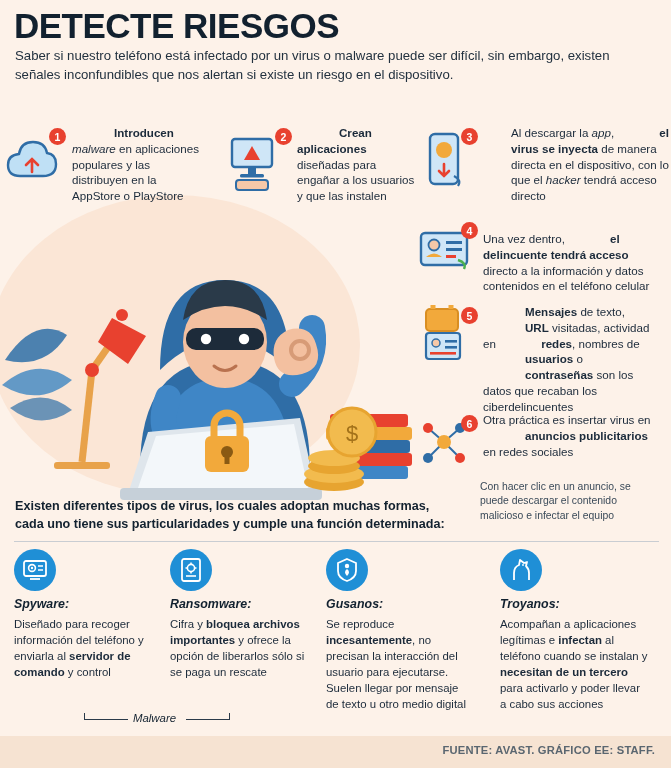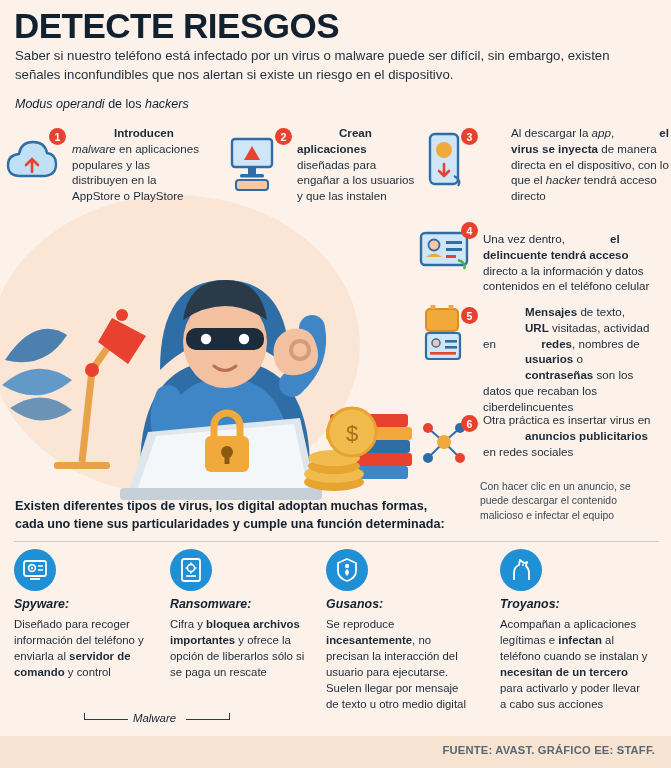--- a/index.html
+++ b/index.html
@@ -94,23 +94,20 @@
   .illus { position:absolute; left:0px; top:170px; width:460px; height:330px; }
   svg { display:block; }
 </style>
 </head>
 <body>
 
 <div class="page">
 
   <div class="title">DETECTE RIESGOS</div>
   <div class="subtitle">Saber si nuestro teléfono está infectado por un virus o malware puede ser difícil, sin embargo, existen señales inconfundibles que nos alertan si existe un riesgo en el dispositivo.</div>
-  <div class="modus">
-    <span>Modus operandi <span style="font-style:normal">de los</span> <i>hackers</i></span>
-  </div>
 
   <div class="illus">
     <svg width="460" height="330" viewBox="0 0 460 330">
 
       <ellipse cx="175" cy="175" rx="185" ry="150" fill="#fbe6d6"></ellipse>
 
       <g>
         <path d="M5 190 q30 -45 62 -25 q-22 35 -62 25z" fill="#2d6fa8" opacity="0.85"></path>
         <path d="M2 215 q35 -30 70 -5 q-33 28 -70 5z" fill="#3d86c2" opacity="0.8"></path>
         <path d="M10 238 q32 -22 62 2 q-32 22 -62 -2z" fill="#2d6fa8" opacity="0.7"></path>
@@ -271,21 +268,21 @@
   <div id="i5">
     <div class="num">5</div>
     <div class="itxt"><b>Mensajes</b> de texto, <b>URL</b> visitadas, actividad en <b>redes</b>, nombres de <b>usuarios</b> o <b>contraseñas</b> son los datos que recaban los ciberdelincuentes</div>
   </div>
   <div id="i6">
     <div class="num">6</div>
     <div class="itxt">Otra práctica es insertar virus en <b>anuncios publicitarios</b> en redes sociales</div>
   </div>
   <div id="i6b">Con hacer clic en un anuncio, se puede descargar el contenido malicioso e infectar el equipo</div>
 
-  <div class="mid">Existen diferentes tipos de virus, los digital adoptan muchas formas, cada uno tiene sus particularidades y cumple una función determinada:</div>
+  <div class="mid">Existen diferentes tipos de virus, los cuales adoptan muchas formas, cada uno tiene sus particularidades y cumple una función determinada:</div>
   <div class="divider"></div>
 
   <div class="col c1">
     <div class="icon-circle">
       <svg width="26" height="26" viewBox="0 0 26 26">
         <rect x="2" y="4" width="22" height="15" rx="2" fill="none" stroke="#fff" stroke-width="1.8"></rect>
         <circle cx="10" cy="11" r="3.4" fill="none" stroke="#fff" stroke-width="1.6"></circle>
         <circle cx="10" cy="11" r="1.2" fill="#fff"></circle>
         <path d="M16 9 h5 M16 13 h5" stroke="#fff" stroke-width="1.5"></path>
         <path d="M8 22 h10" stroke="#fff" stroke-width="1.8"></path>

